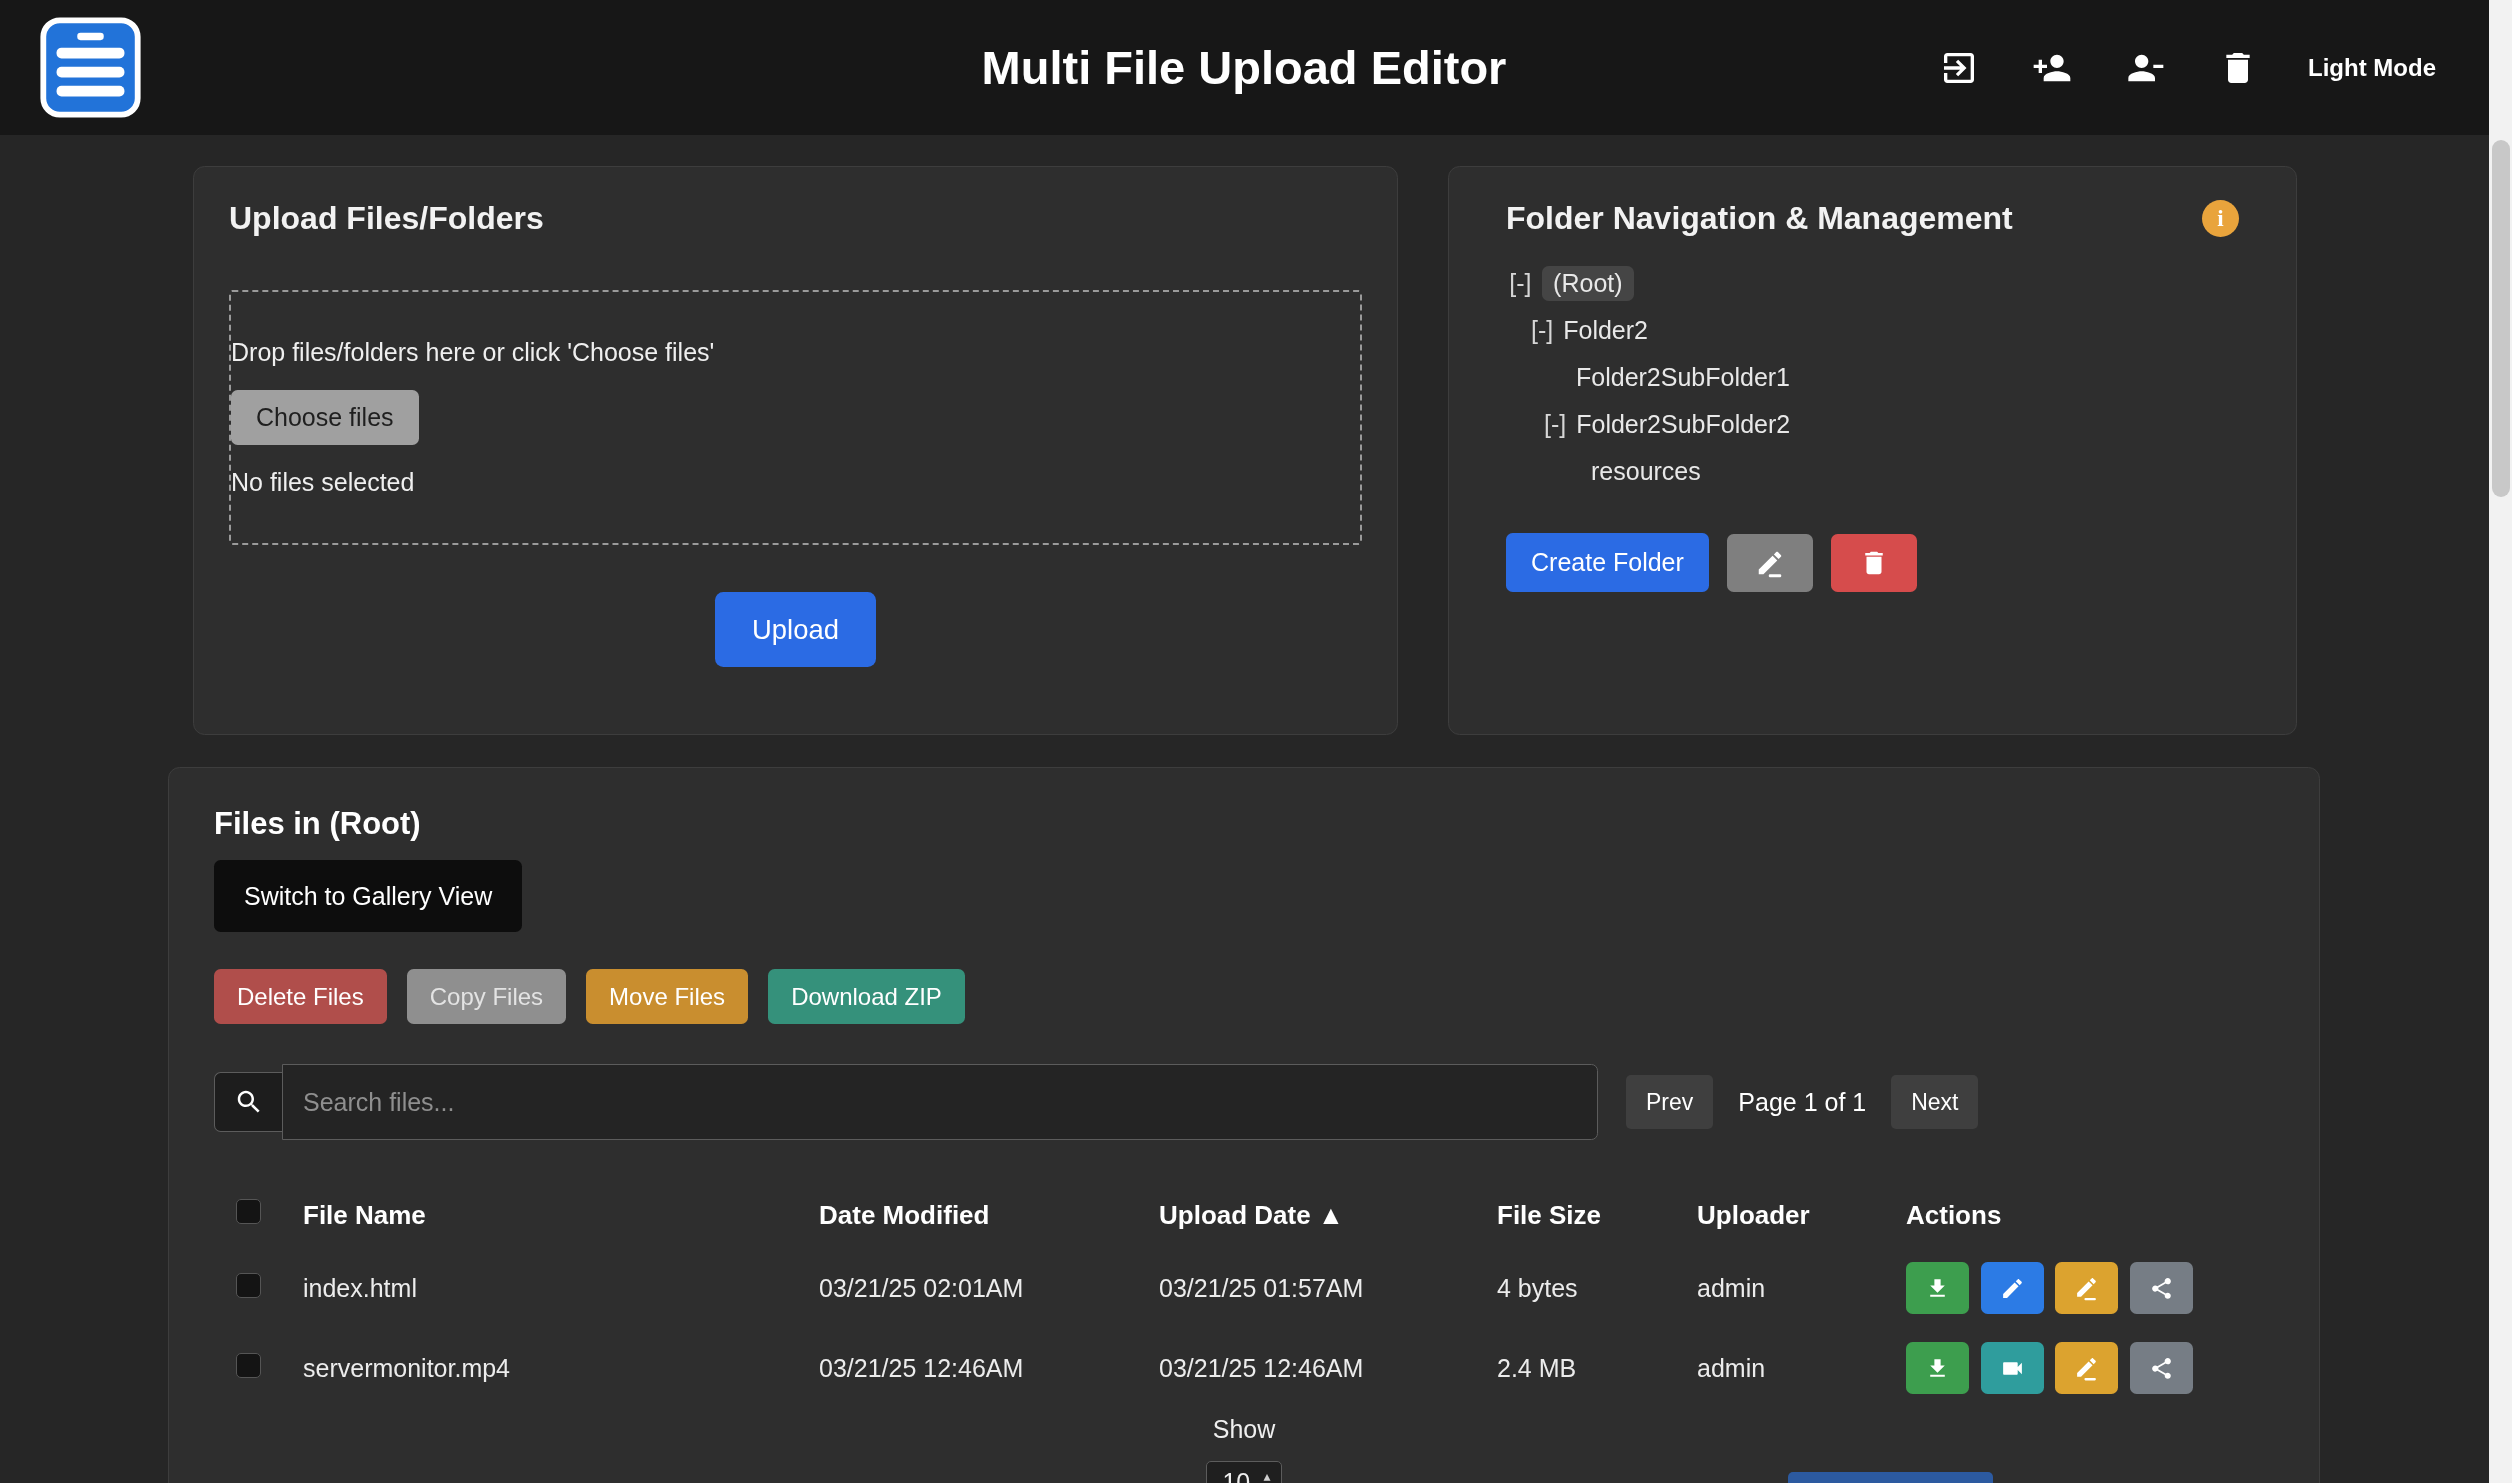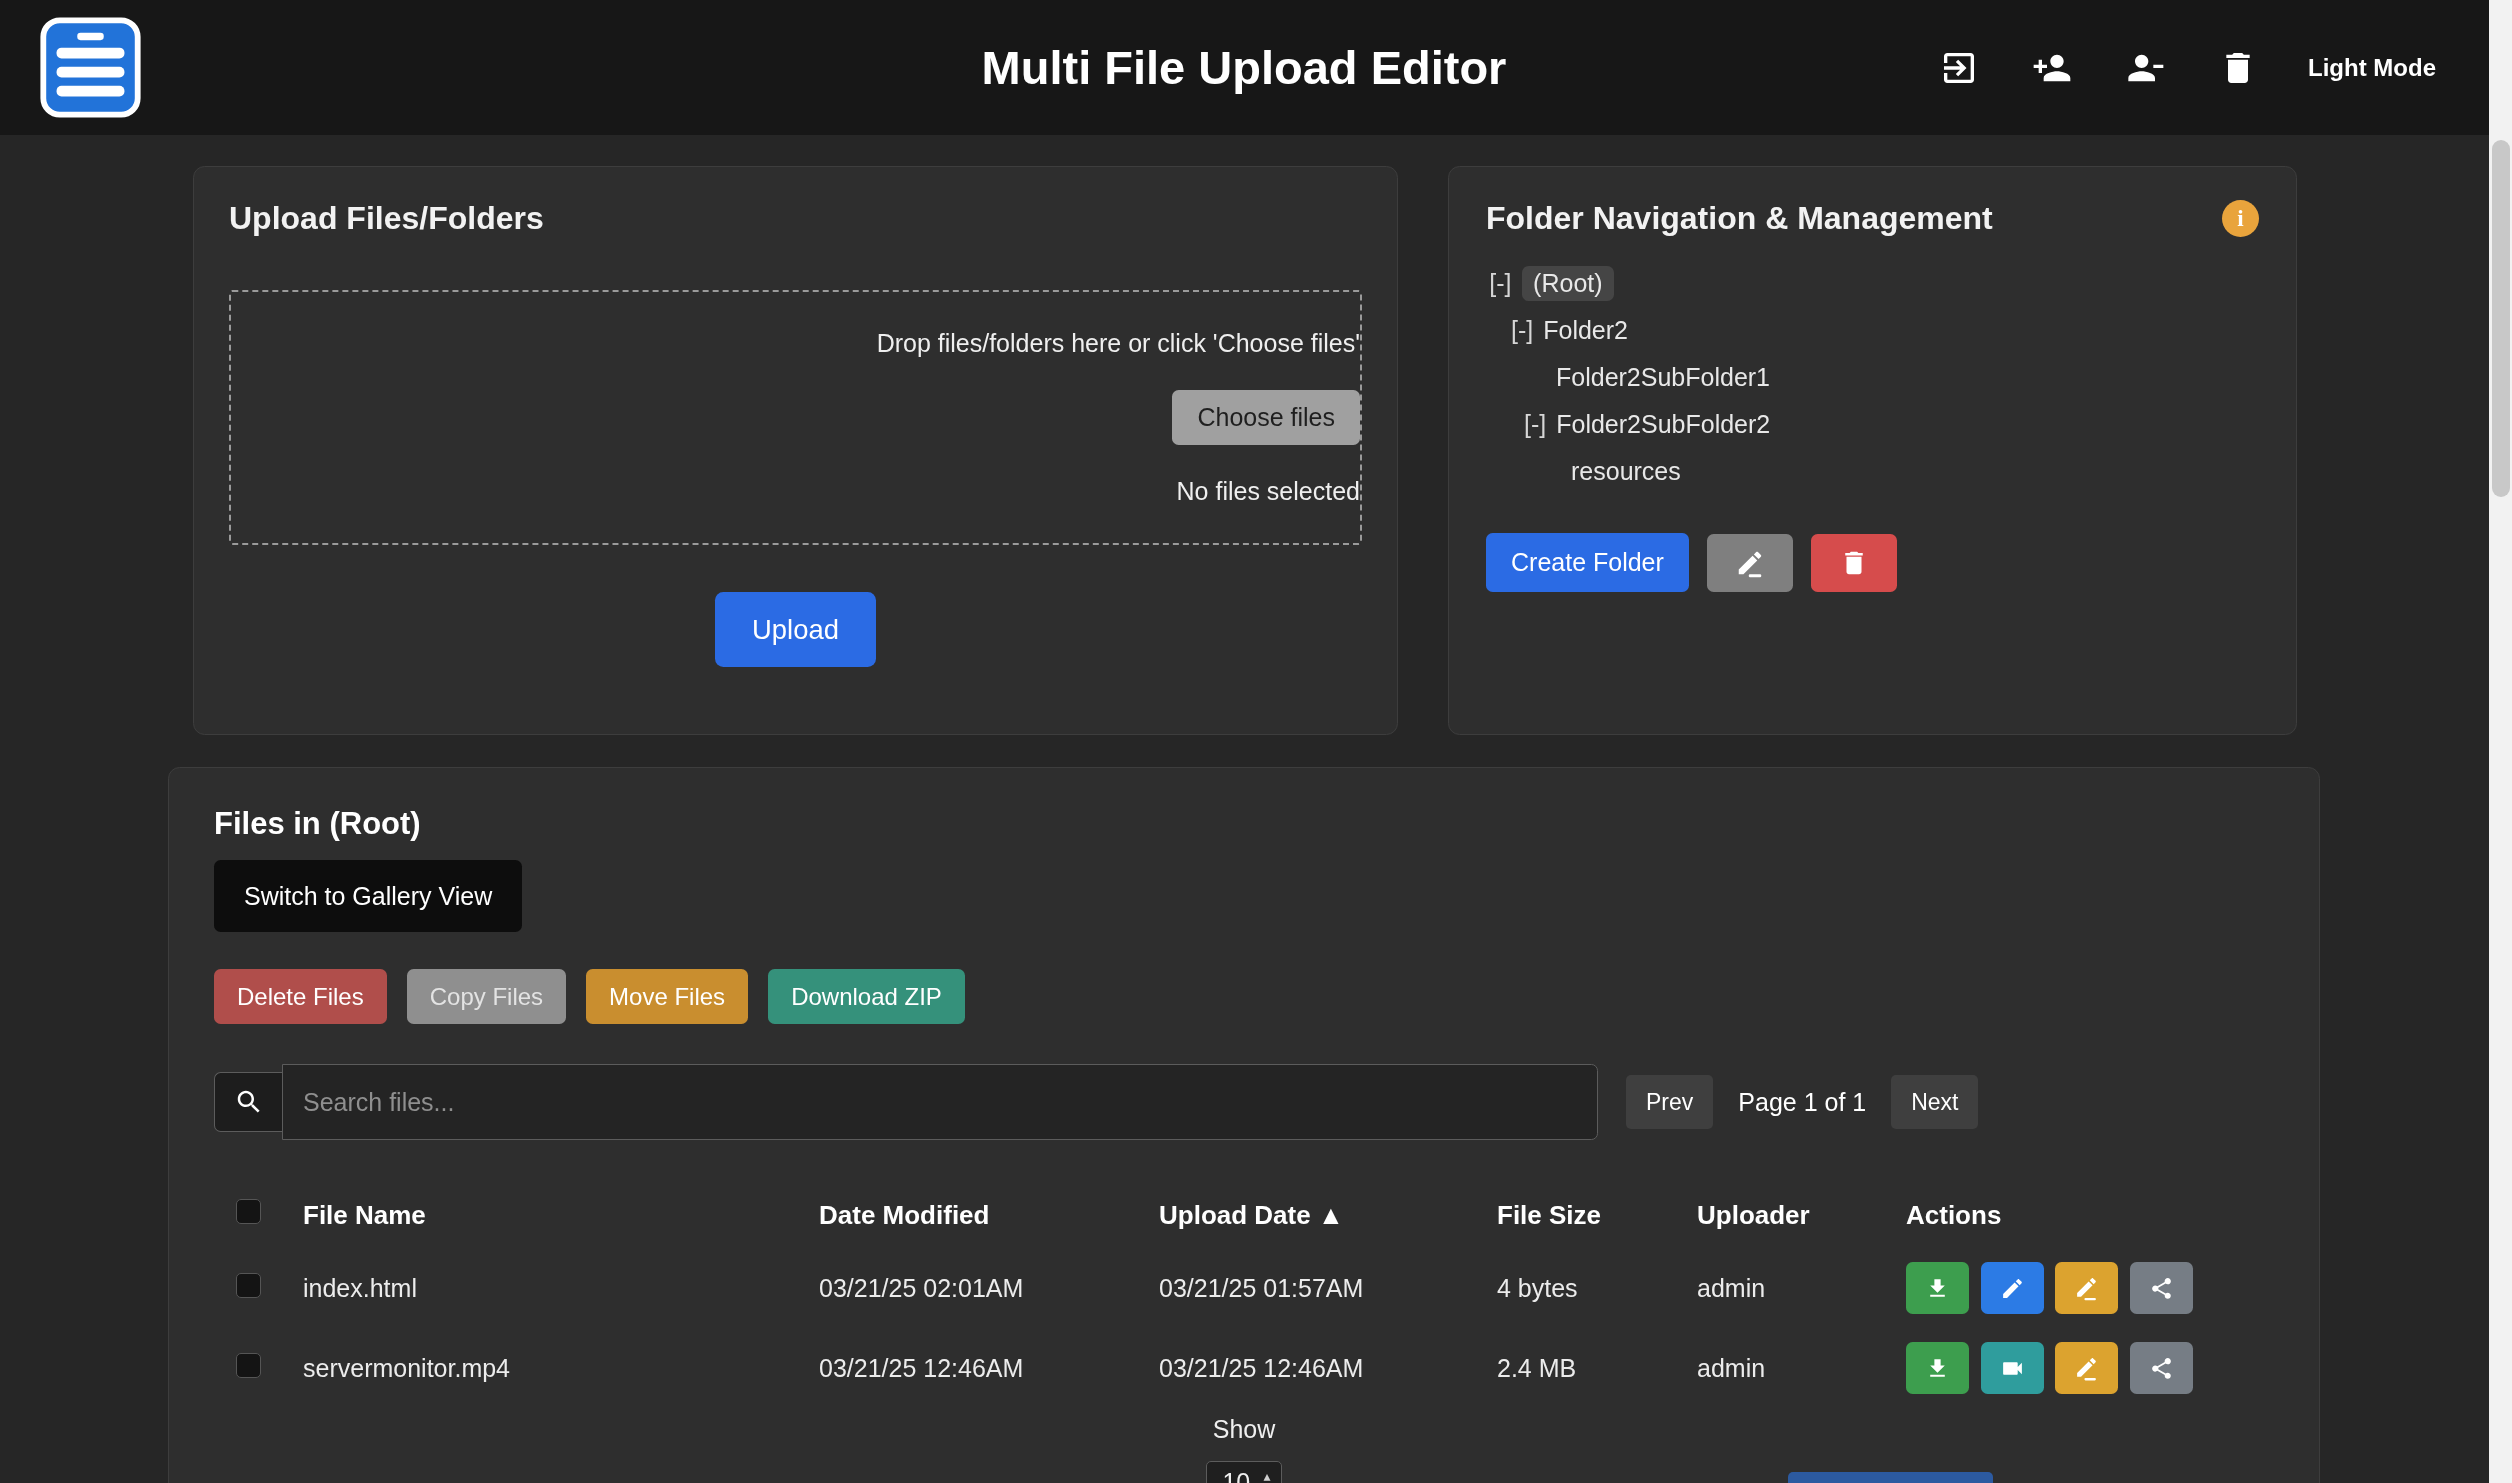--- a/index.html
+++ b/index.html
@@ -31,28 +31,28 @@
 
   
   .top-row { display:flex; gap:50px; margin:31px 0 0 193px; }
   .panel { background:#2e2e2e; border:1.7px solid #3d3d3d; border-radius:11.6px; }
   .panel-title { font-size:32px; font-weight:bold; color:#f2f2f2; }
 
   .upload-panel { width:1205px; height:569px; padding:33px 35px; }
   .dropzone {
     margin-top:53px; height:255px;
     border:2.5px dashed #9a9a9a; border-radius:3.3px;
-    display:flex; flex-direction:column; align-items:flex-end; justify-content:center;
-    gap:32px; font-size:25px; color:#efefef;
+    display:flex; flex-direction:column; align-items:flex-start; justify-content:center;
+    gap:23px; font-size:25px; color:#efefef;
   }
   .choose-files-btn { background:#a0a0a0; color:#1f1f1f; border:none; border-radius:6.6px; padding:13.3px 25px; font-size:25px; }
   .upload-btn-row { display:flex; justify-content:center; margin-top:47px; }
   .upload-btn { background:#2b6be4; color:#fff; border:none; border-radius:8.3px; padding:21.6px 37px; font-size:27.4px; }
 
-  .folder-panel { width:849px; height:569px; padding:33px 37px; }
+  .folder-panel { width:849px; height:569px; padding:33px 57px; }
   .folder-head { display:flex; align-items:flex-start; justify-content:space-between; }
   .info-badge {
     width:37px; height:37px; border-radius:50%; background:#e9a43c;
     color:#fff; font-size:23px; font-weight:bold;
     display:flex; align-items:center; justify-content:center;
     font-family:"Liberation Serif", serif;
   }
   .tree { list-style:none; margin-top:23px; }
   .tree li { height:47px; display:flex; align-items:center; font-size:25px; color:#e8e8e8; cursor:pointer; }
   .tree .toggle { margin-right:10px; color:#d6d6d6; }

